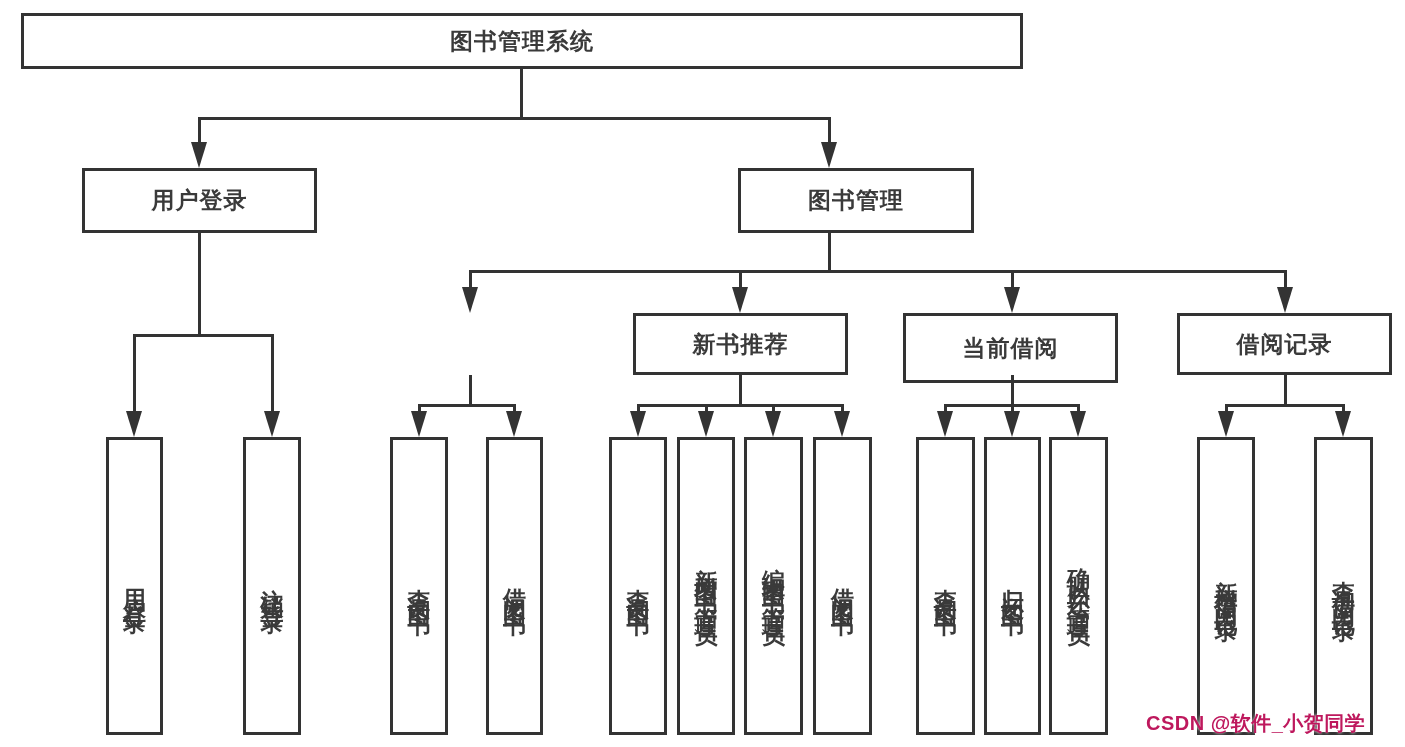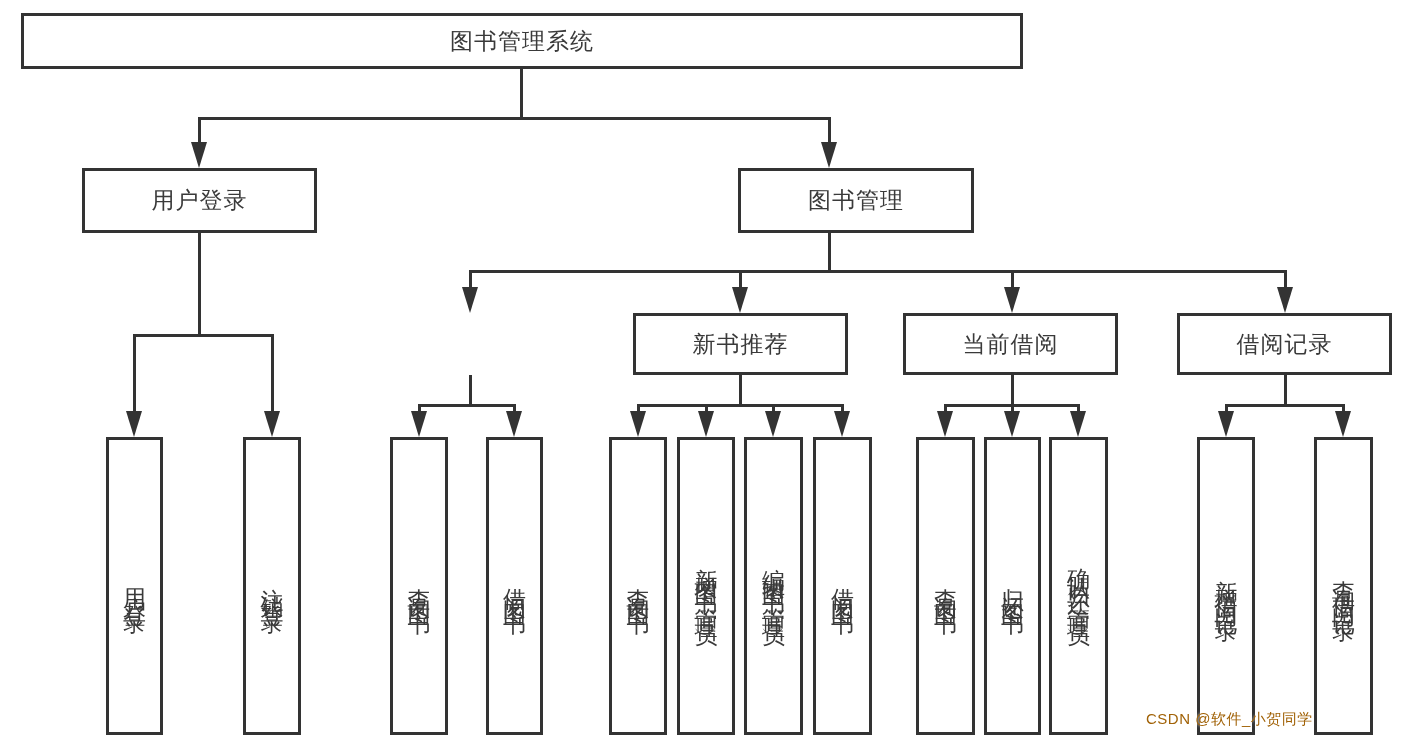--- a/index.html
+++ b/index.html
@@ -1,38 +1,38 @@
 <!DOCTYPE html>
 <html><head>
 <meta charset="utf-8">
 <style>
   html,body { margin:0; padding:0; background:#ffffff; }
   .stage {
     position:relative; width:1405px; height:747px; background:#ffffff;
-    font-family:"Liberation Sans", sans-serif; overflow:hidden;
+    font-family:"Liberation Sans", sans-serif; overflow:hidden;font-weight:bold;
   }
   .box {
     position:absolute; box-sizing:border-box; background:#ffffff;
     border:3px solid #333333; display:flex; align-items:center; justify-content:center;
   }
   .hlabel { font-size:23px; color:#3a3a3a; letter-spacing:1px; white-space:nowrap; }
   .vlabel {
     writing-mode:vertical-rl; text-orientation:mixed;
     font-size:23px; letter-spacing:8px; color:#3a3a3a; line-height:1;
   }
   .hl { position:absolute; height:3px; background:#333333; }
   .vl { position:absolute; width:3px;  background:#333333; }
   .ah {
     position:absolute; width:0; height:0;
     border-left:8px solid transparent; border-right:8px solid transparent;
     border-top:26px solid #333333;
   }
   .watermark {
-    position:absolute; left:1146px; top:710px; font-size:15px;
-    color:#a16207; letter-spacing:0.5px; white-space:nowrap;
+    position:absolute; left:1146px; top:710px; font-size:20px;
+    color:#be185d; letter-spacing:0.5px; white-space:nowrap;
     text-shadow:0 0 3px #ffffff;
   }
 </style>
 </head>
 <body>
 
 <div class="stage">
 
   <div class="box" style="left:21px; top:13px; width:1002px; height:56px;">
     <span class="hlabel">图书管理系统</span>
@@ -66,21 +66,21 @@
   <div class="vl" style="left:739px;  top:270px; height:20px;"></div>
   <div class="ah" style="left:732px;  top:287px;"></div>
   <div class="vl" style="left:1011px; top:270px; height:20px;"></div>
   <div class="ah" style="left:1004px; top:287px;"></div>
   <div class="vl" style="left:1284px; top:270px; height:20px;"></div>
   <div class="ah" style="left:1277px; top:287px;"></div>
 
   <div class="box" style="left:633px; top:313px; width:215px; height:62px;">
     <span class="hlabel">新书推荐</span>
   </div>
-  <div class="box" style="left:903px; top:313px; width:215px; height:62px;">
+  <div class="box" style="left:903px; top:313px; width:215px; height:70px;">
     <span class="hlabel">当前借阅</span>
   </div>
   <div class="box" style="left:1177px; top:313px; width:215px; height:62px;">
     <span class="hlabel">借阅记录</span>
   </div>
 
   <div class="vl" style="left:469px; top:375px; height:30px;"></div>
   <div class="hl" style="left:418px; top:404px; width:98px;"></div>
   <div class="vl" style="left:418px; top:404px; height:10px;"></div>
   <div class="ah" style="left:411px; top:411px;"></div>

